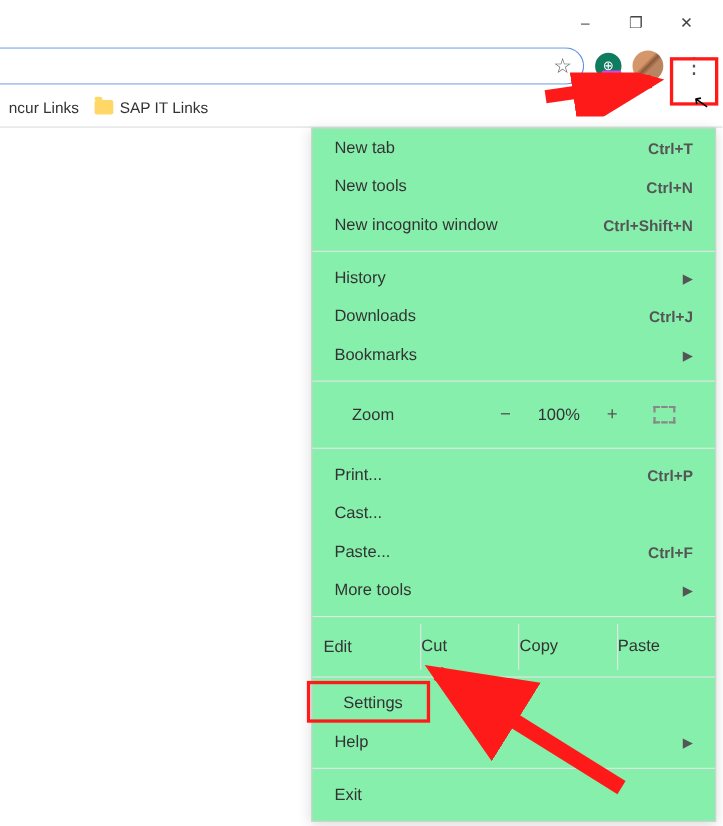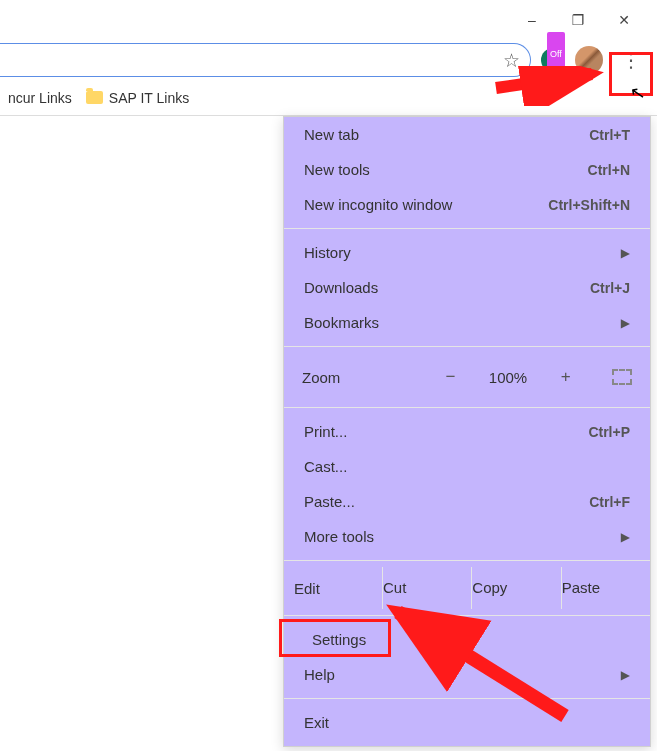--- a/index.html
+++ b/index.html
@@ -70,21 +70,21 @@
       position: relative;
       margin-left: 6px;
     }
     .off-badge {
       position: absolute;
       bottom: -4px;
       left: 6px;
       background: #d946ef;
       color: #fff;
       font-size: 9px;
-      padding: 16px 3px;
+      padding: 0 3px;
       border-radius: 2px;
       line-height: 12px;
     }
     .avatar {
       width: 28px;
       height: 28px;
       border-radius: 50%;
       background: linear-gradient(135deg, #d4966a 40%, #8b5a3a 50%, #b88560 60%);
       margin-left: 6px;
       display:flex;align-items:center;justify-content:center;
@@ -146,21 +146,21 @@
       width: 7px;
       height: 3px;
       background: #ffd766;
       border-radius: 2px 2px 0 0;
     }
     .menu {
       position: absolute;
       top: 116px;
       right: 6px;
       width: 368px;
-      background: #c4b5fd;
+      background: #86efac;
       border: 1px solid #d0d0d0;
       box-shadow: 0 3px 12px rgba(0,0,0,.15);
       font-size: 15px;
       color: #333;
       z-index: 20;
     }
     .menu-item {
       display: flex;
       align-items: center;
       height: 35px;
@@ -181,21 +181,21 @@
     }
     .sep {
       height: 1px;
       background: #e5e5e5;
       margin: 6px 0;
     }
     .zoom-row {
       display: flex;
       align-items: center;
       height: 48px;
-      padding: 0 18px;
+      padding: 0 36px;
     }
     .zoom-row .label {
       width: 110px;
     }
     .zoom-ctl {
       flex: 1;
       display: flex;
       align-items: center;
       justify-content: center;
       color: #555;

